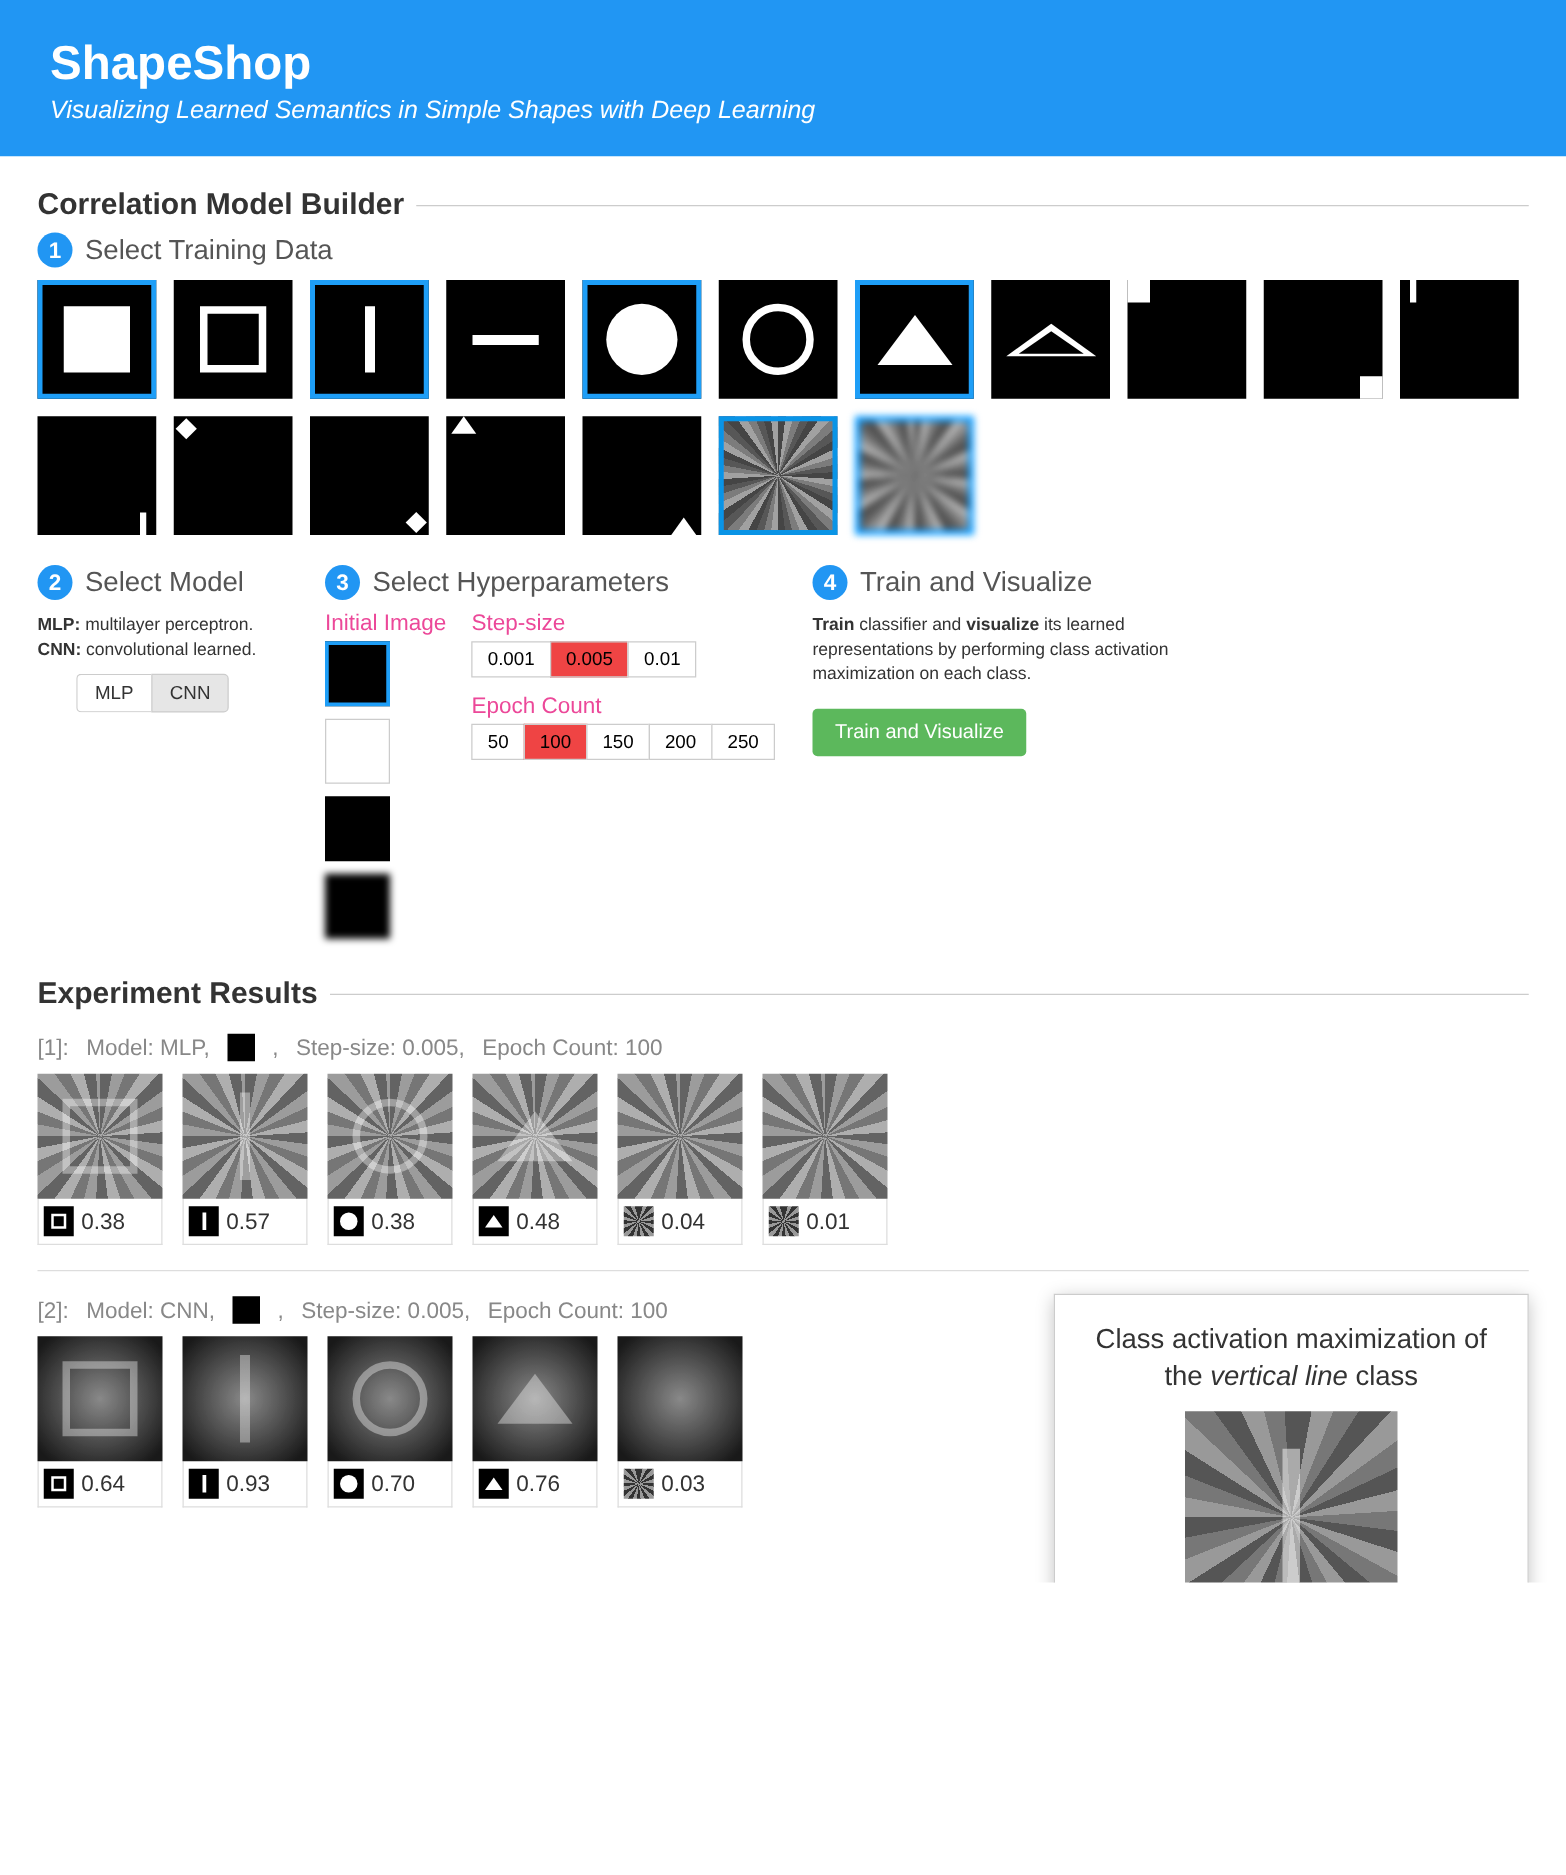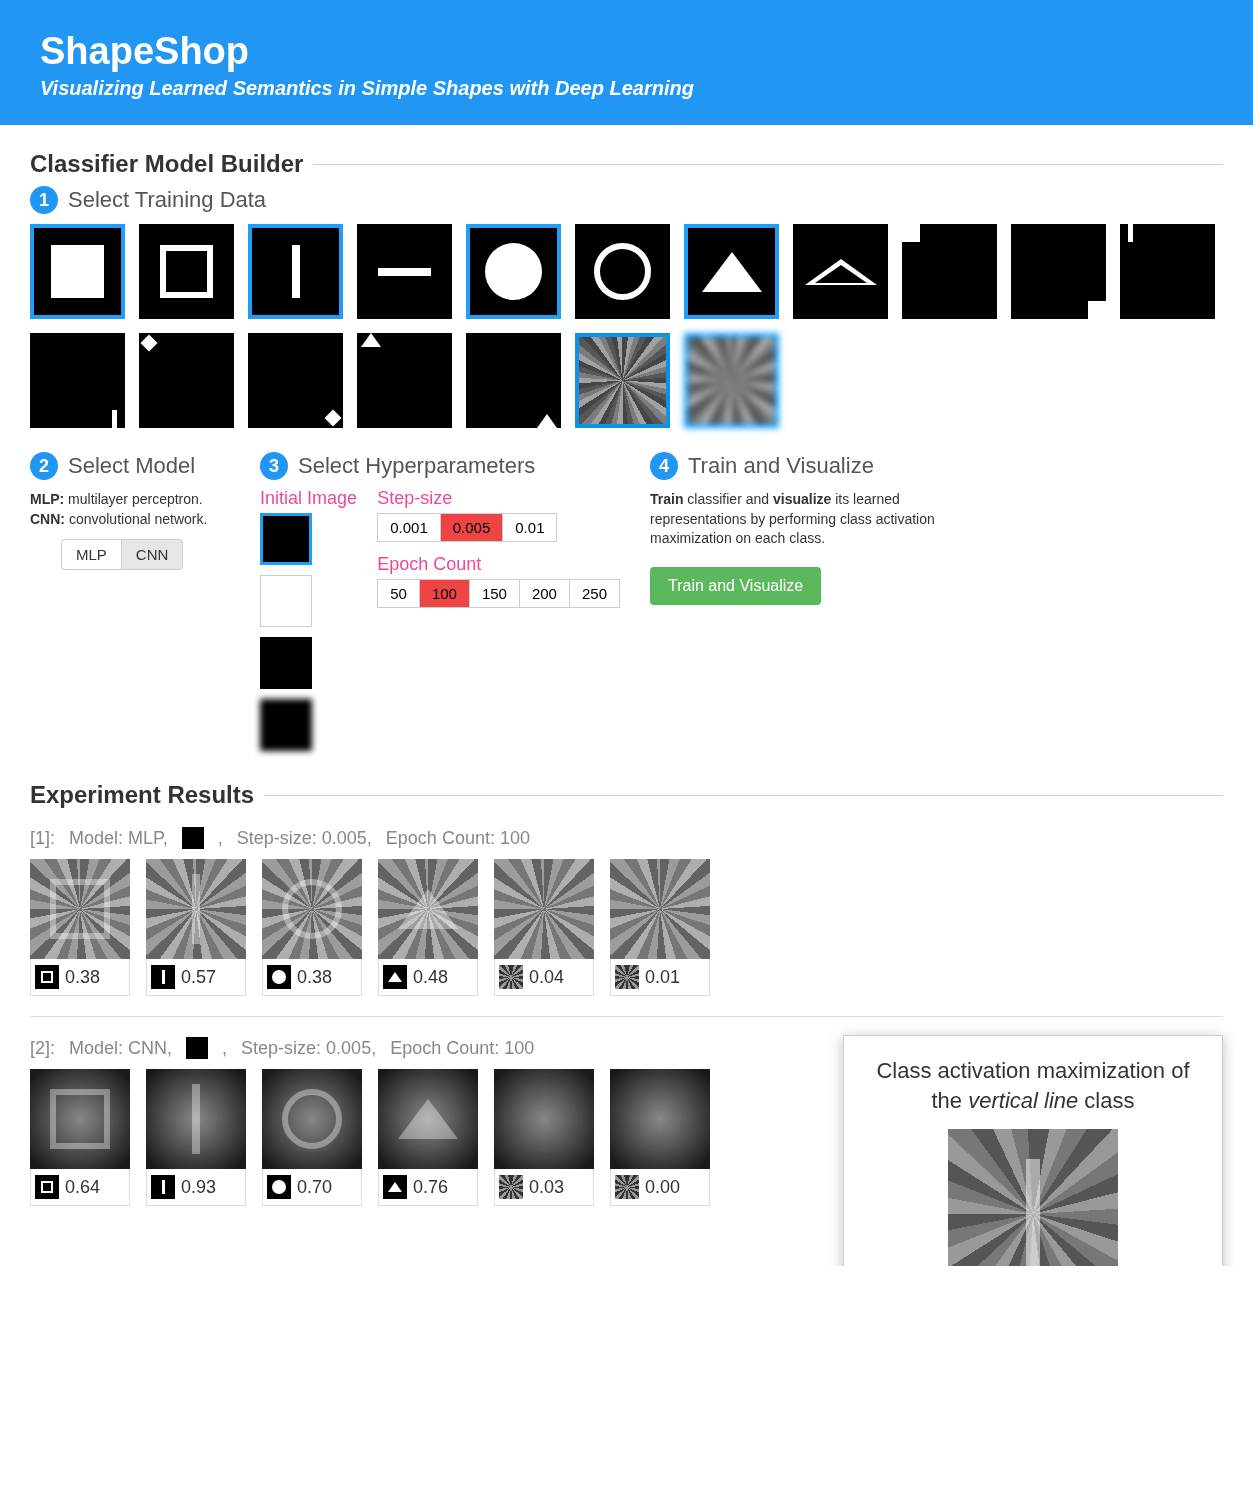--- a/index.html
+++ b/index.html
@@ -25,21 +25,21 @@
   }
   header h1{
     margin:0 0 4px 0;
     font-size:38px;
     font-weight:700;
   }
   header .subtitle{
     margin:0;
     font-size:20px;
     font-style:italic;
-    font-weight:700;
+    font-weight:400;
   }
   main{padding:15px 30px 40px 30px;position:relative;}
   .section-title{
     font-size:24px;
     font-weight:600;
     margin:10px 0 8px 0;
     display:flex;
     align-items:center;
   }
   .section-title .line{
@@ -211,21 +211,21 @@
 </head>
 <body>
 
 <header>
   <h1>ShapeShop</h1>
   <p class="subtitle">Visualizing Learned Semantics in Simple Shapes with Deep Learning</p>
 </header>
 
 <main>
   <div class="section-title">
-    <span>Classifier Model Builder</span>
+    <span>Correlation Model Builder</span>
       <span class="line"></span>
   </div>
 
   <div class="step-row">
     <span class="step-num">1</span>
     <span class="step-label">Select Training Data</span>
   </div>
   <div class="shape-grid" id="shape-grid">
       <div class="shape-tile sel">
         <div class="sq-fill"></div>
@@ -281,21 +281,21 @@
 
   <div class="columns">
 
     <div class="col" style="width:200px;">
       <div class="step-row">
         <span class="step-num">2</span>
         <span class="step-label">Select Model</span>
       </div>
       <div class="desc">
         <b>MLP:</b><span> multilayer perceptron.</span><br>
-        <b>CNN:</b><span> convolutional network.</span>
+        <b>CNN:</b><span> convolutional learned.</span>
       </div>
       <div class="btn-group" id="model-toggle">
           <button class="btn-toggle">MLP</button>
           <button class="btn-toggle active">CNN</button>
         </div>
     </div>
 
     <div class="col" style="width:360px;">
       <div class="step-row">
         <span class="step-num">3</span>
@@ -455,27 +455,20 @@
             <span class="coef">0.76</span>
           </div>
         </div>
         <div class="result-item">
           <div class="result-img"></div>
           <div class="result-label">
             <span class="mini-icon noise-mini"></span>
             <span class="coef">0.03</span>
           </div>
         </div>
-        <div class="result-item">
-          <div class="result-img"></div>
-          <div class="result-label">
-            <span class="mini-icon noise-mini"></span>
-            <span class="coef">0.00</span>
-          </div>
-        </div>
       </div>
     </div>
 
   <div class="connector"></div>
 
   <div class="callout">
     <p class="callout-title">
       <span>Class activation maximization of the </span><i>vertical line</i><span> class</span>
     </p>
     <div class="callout-img">

